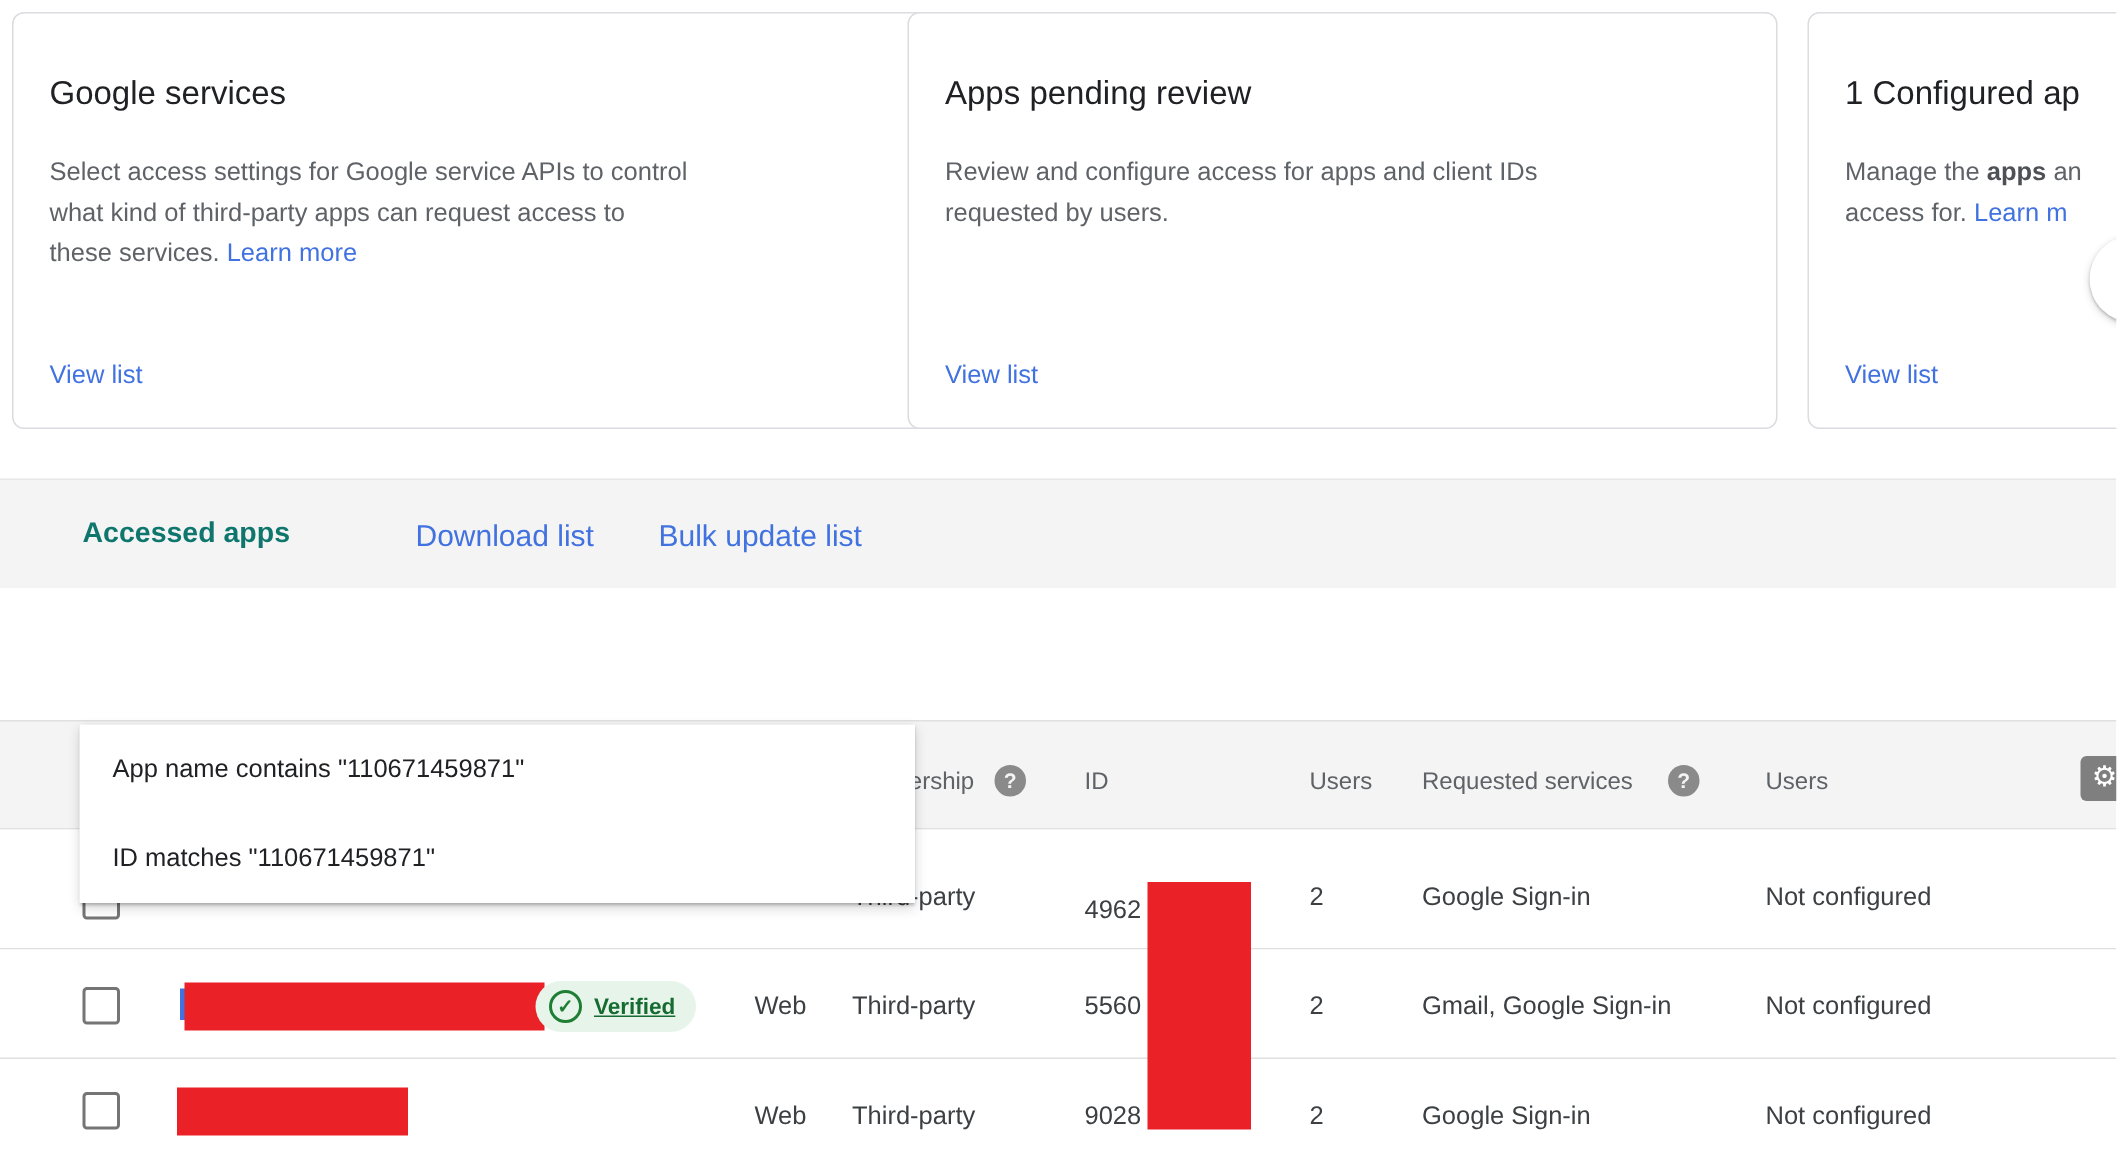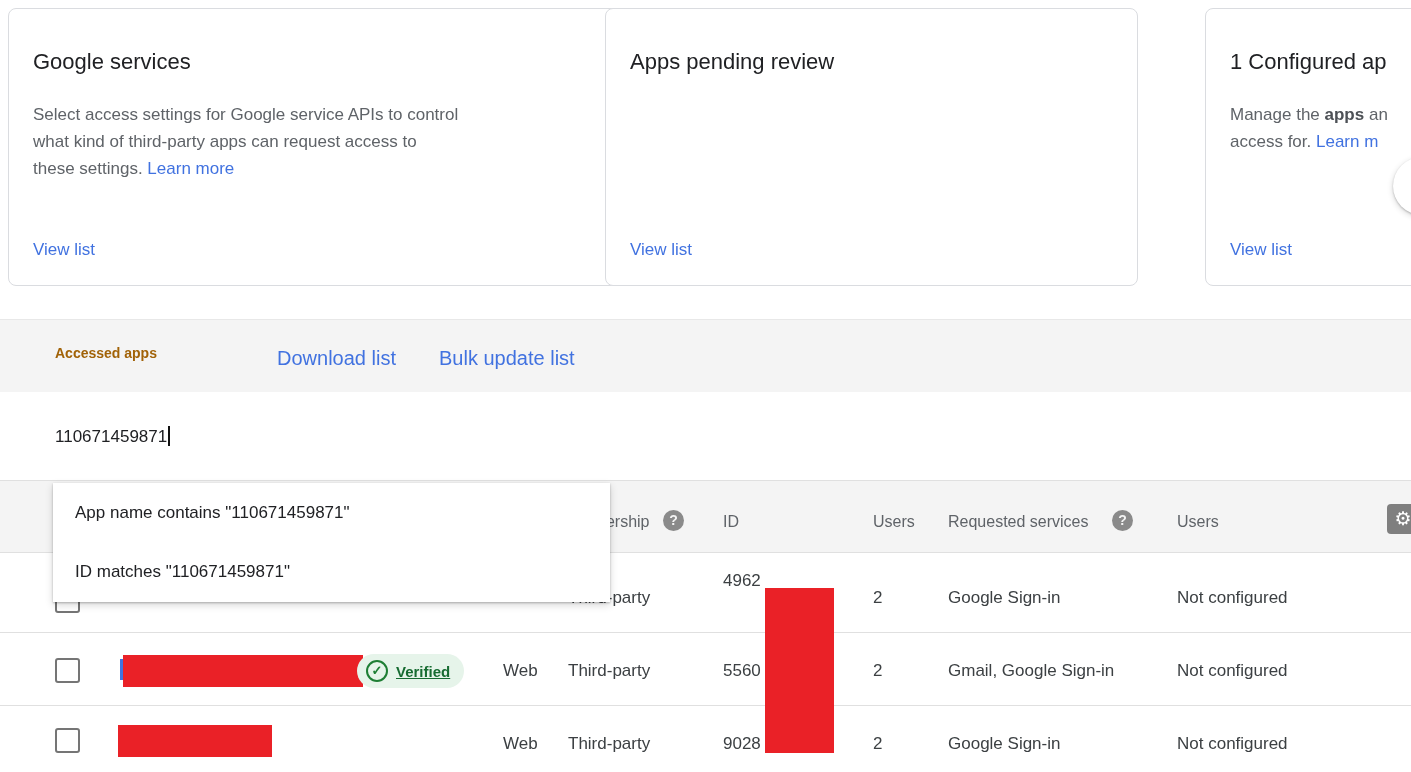--- a/index.html
+++ b/index.html
@@ -3,35 +3,35 @@
 <meta charset="utf-8">
 <style>
   html,body{margin:0;padding:0;background:#fff;}
   #app{position:relative;width:1411px;height:772px;background:#fff;overflow:hidden;
        font-family:"Liberation Sans",sans-serif;-webkit-font-smoothing:antialiased;}
 
   
   .card{position:absolute;top:8px;height:278px;background:#fff;border:1px solid #dadce0;
         border-radius:8px;box-sizing:border-box;}
   #card1{left:8px;width:649px;}
-  #card2{left:605px;width:533px;}
+  #card2{left:605px;width:580px;}
   #card3{left:1205px;width:580px;}
   .card-title{position:absolute;left:24px;top:40px;font-size:22px;color:#202124;white-space:nowrap;}
   .card-body{position:absolute;left:24px;top:92px;font-size:17px;line-height:27px;color:#5f6368;white-space:nowrap;}
   .inline-link{color:#4172e0;cursor:pointer;}
   .view-list{position:absolute;left:24px;top:231px;font-size:17px;color:#4172e0;cursor:pointer;}
   .bold-word{font-weight:bold;color:#4d5156;}
 
   .carousel-btn{position:absolute;left:1393px;top:157px;width:58px;height:58px;border-radius:50%;
         background:#fff;box-shadow:0 1px 2px rgba(0,0,0,.22),0 2px 6px rgba(0,0,0,.16);}
 
   
   .toolbar{position:absolute;left:0;top:319px;width:1411px;height:73px;background:#f4f4f4;
         border-top:1px solid #e8e8e8;box-sizing:border-box;}
-  .toolbar-title{position:absolute;left:55px;top:25px;font-size:14px;font-weight:600;color:#a16207;}
+  .toolbar-title{position:absolute;left:55px;top:25px;font-size:19px;font-weight:600;color:#0f766e;}
   .toolbar-link{position:absolute;top:27px;font-size:20px;color:#4172e0;cursor:pointer;white-space:nowrap;}
   #dl-link{left:277px;}
   #bu-link{left:439px;}
 
   
   .search-row{position:absolute;left:0;top:392px;width:1411px;height:88px;background:#fff;}
   .search-value{position:absolute;left:55px;top:34px;font-size:17px;color:#202124;}
   .caret{display:inline-block;width:2px;height:20px;background:#111;margin-left:1px;vertical-align:-4px;}
 
   
@@ -70,67 +70,68 @@
 </head>
 <body>
 
 <div id="app">
 
   <div class="card" id="card1">
     <div class="card-title">Google services</div>
     <div class="card-body">
       <span>Select access settings for Google service APIs to control</span><br>
       <span>what kind of third-party apps can request access to</span><br>
-      <span>these settings.</span>
+      <span>these services.</span>
       <span class="inline-link">Learn more</span>
     </div>
     <div class="view-list">View list</div>
   </div>
 
   <div class="card" id="card2">
     <div class="card-title">Apps pending review</div>
+    <div class="card-body">
+      <span>Review and configure access for apps and client IDs</span><br>
+      <span>requested by users.</span>
+    </div>
     <div class="view-list">View list</div>
   </div>
 
   <div class="card" id="card3">
     <div class="card-title">1 Configured ap</div>
     <div class="card-body">
       <span>Manage the </span><span class="bold-word">apps</span><span> an</span><br>
       <span>access for. </span><span class="inline-link">Learn m</span>
     </div>
     <div class="view-list">View list</div>
   </div>
 
   <div class="carousel-btn"></div>
 
   <div class="toolbar">
     <div class="toolbar-title">Accessed apps</div>
     <div class="toolbar-link" id="dl-link">Download list</div>
     <div class="toolbar-link" id="bu-link">Bulk update list</div>
   </div>
 
-  <div class="search-row">
-    <div class="search-value"><span>110671459871</span><span class="caret"></span></div>
-  </div>
 
   <div class="thead">
     <div class="th" style="left:573px;">Ownership</div>
     <div class="help-icon" style="left:663px;">?</div>
     <div class="th" style="left:723px;">ID</div>
     <div class="th" style="left:873px;">Users</div>
     <div class="th" style="left:948px;">Requested services</div>
     <div class="help-icon" style="left:1112px;">?</div>
     <div class="th" style="left:1177px;">Users</div>
     <div class="gear-btn">⚙</div>
   </div>
 
   <div class="trow" id="row1">
     <div class="cbx" style="top:35px;"></div>
     <div class="cell" style="left:568px;top:35px;">Third-party</div>
-    <div class="cell" style="left:723px;top:18px;">4962</div>
+    <div class="cell" style="left:723px;top:44px;">4962</div>
     <div class="cell" style="left:873px;top:35px;">2</div>
     <div class="cell" style="left:948px;top:35px;">Google Sign-in</div>
     <div class="cell" style="left:1177px;top:35px;">Not configured</div>
   </div>
 
   <div class="trow" id="row2">
     <div class="cbx" style="top:25px;"></div>
     <div class="name-sliver" style="left:120px;top:26px;width:7px;height:21px;"></div>
     <div class="redaction" style="left:123px;top:22px;width:240px;height:32px;"></div>
     <div class="verified-pill">

